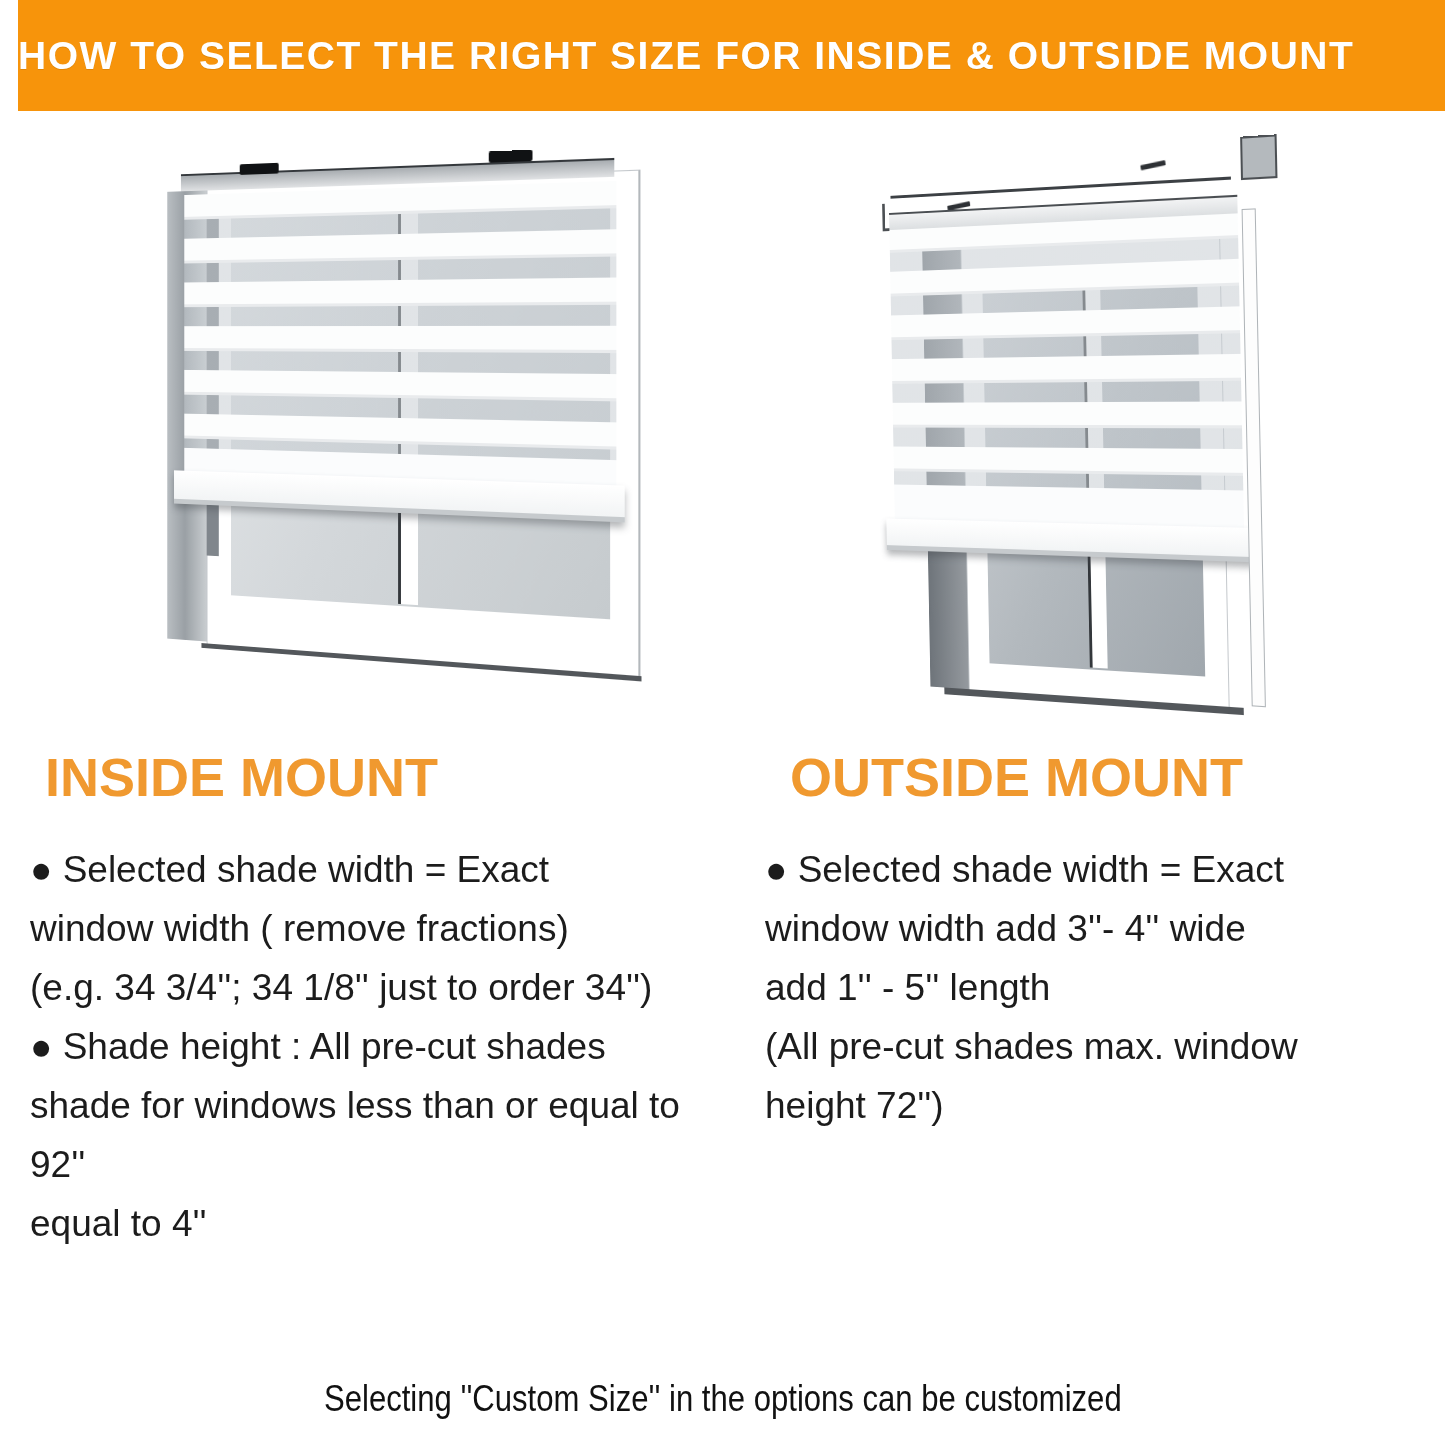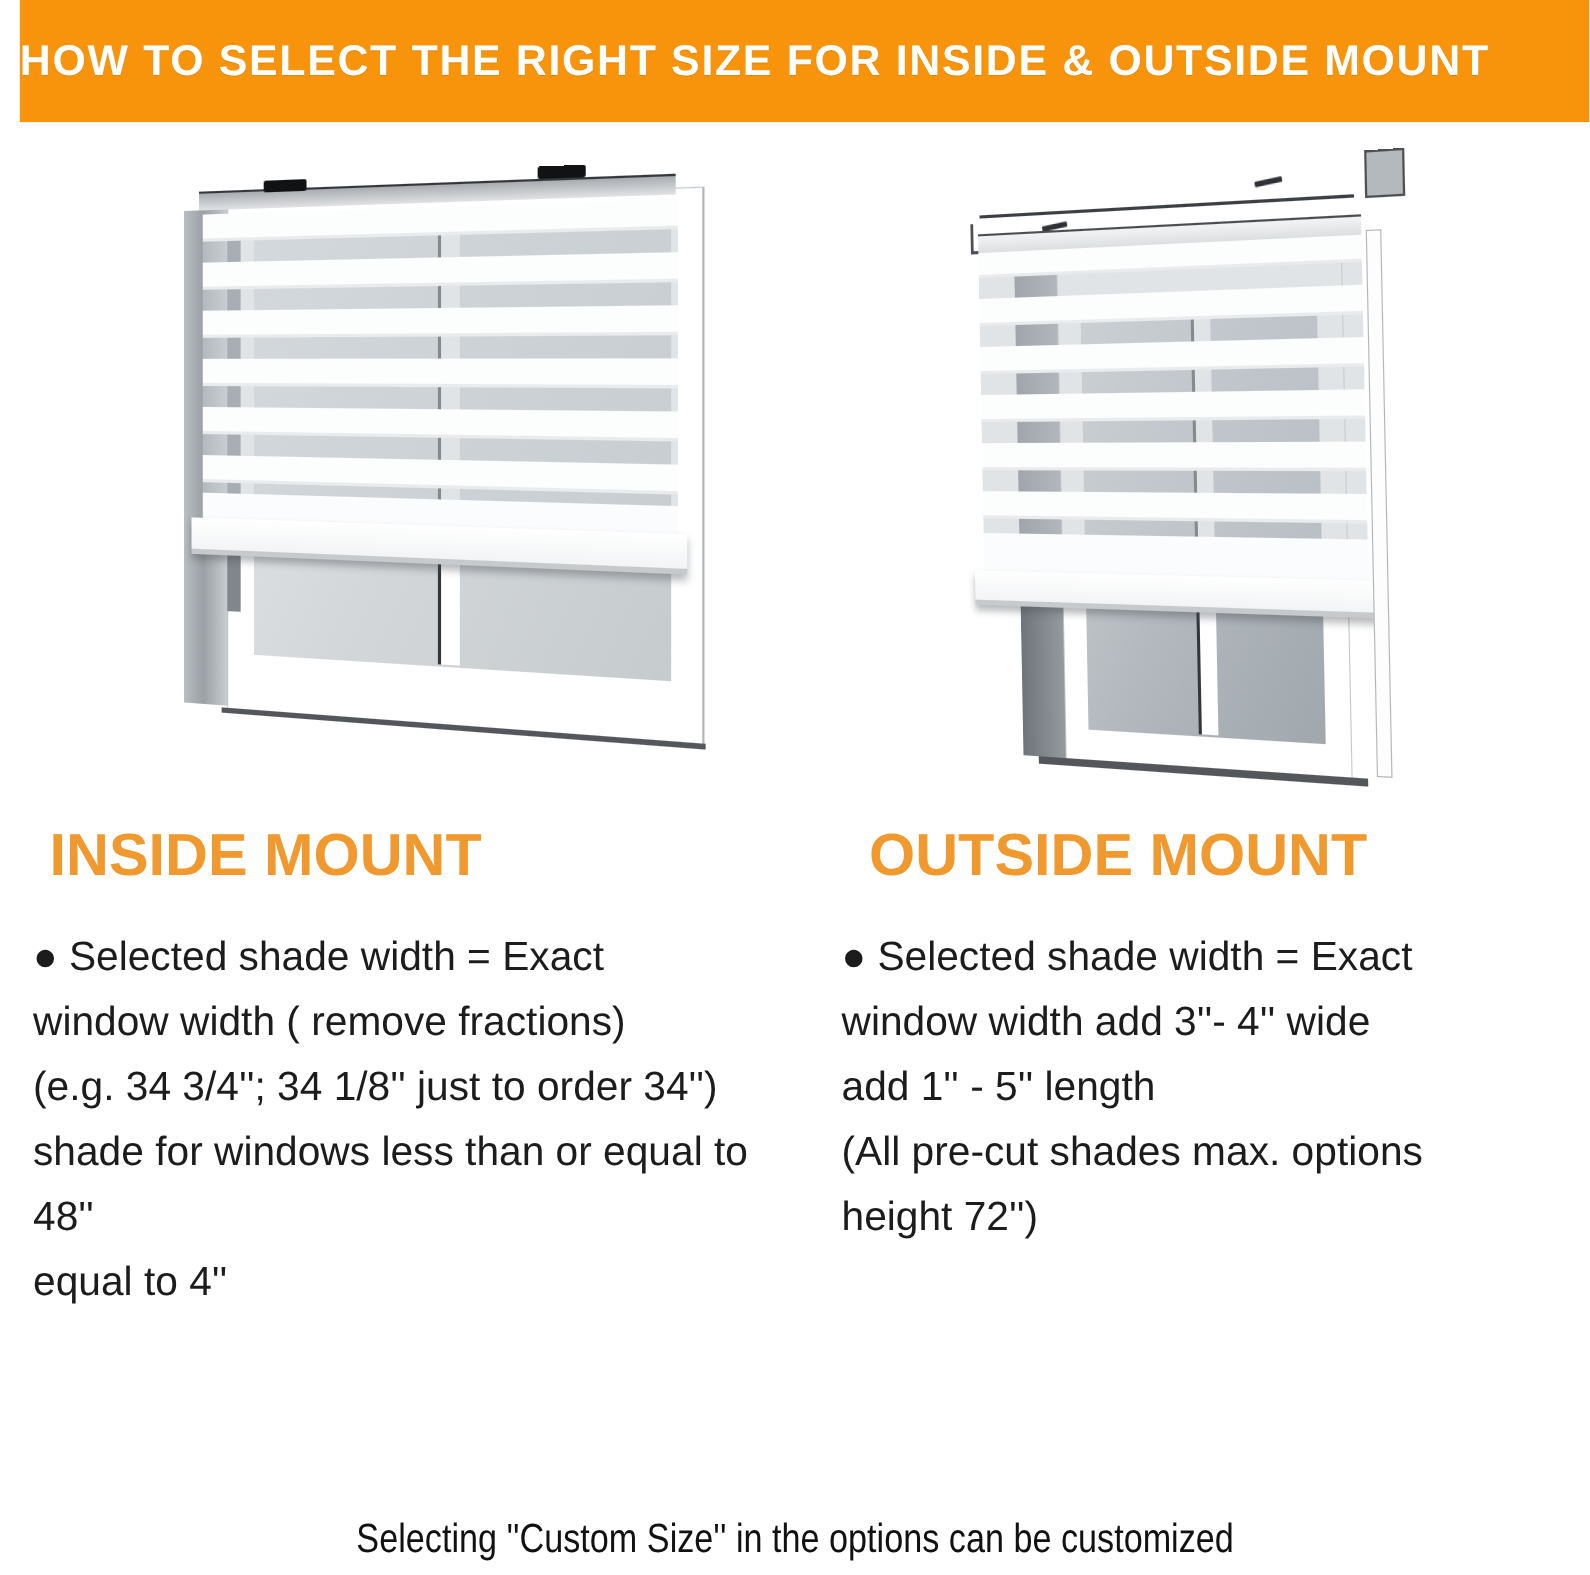--- a/index.html
+++ b/index.html
@@ -116,30 +116,31 @@
     </div>
   </div>
 
   <div class="mount-heading heading-inside">INSIDE MOUNT</div>
   <div class="mount-heading heading-outside">OUTSIDE MOUNT</div>
 
   <div class="bullets bullets-inside">
     <div class="line">● Selected shade width = Exact</div>
     <div class="line">window width ( remove fractions)</div>
     <div class="line">(e.g. 34 3/4''; 34 1/8'' just to order 34'')</div>
+    <div class="line">● Shade height : All pre-cut shades</div>
     <div class="line">shade for windows less than or equal to</div>
-    <div class="line">48''</div>
+    <div class="line">92''</div>
     <div class="line">equal to 4''</div>
   </div>
 
   <div class="bullets bullets-outside">
     <div class="line">● Selected shade width = Exact</div>
     <div class="line">window width add 3''- 4'' wide</div>
     <div class="line">add 1'' - 5'' length</div>
-    <div class="line">(All pre-cut shades max. options</div>
+    <div class="line">(All pre-cut shades max. window</div>
     <div class="line">height 72'')</div>
   </div>
 
   <div class="footer">
     <span class="footer-text">Selecting ''Custom Size'' in the options can be customized</span>
   </div>
 
 </div>
 
 </body></html>

